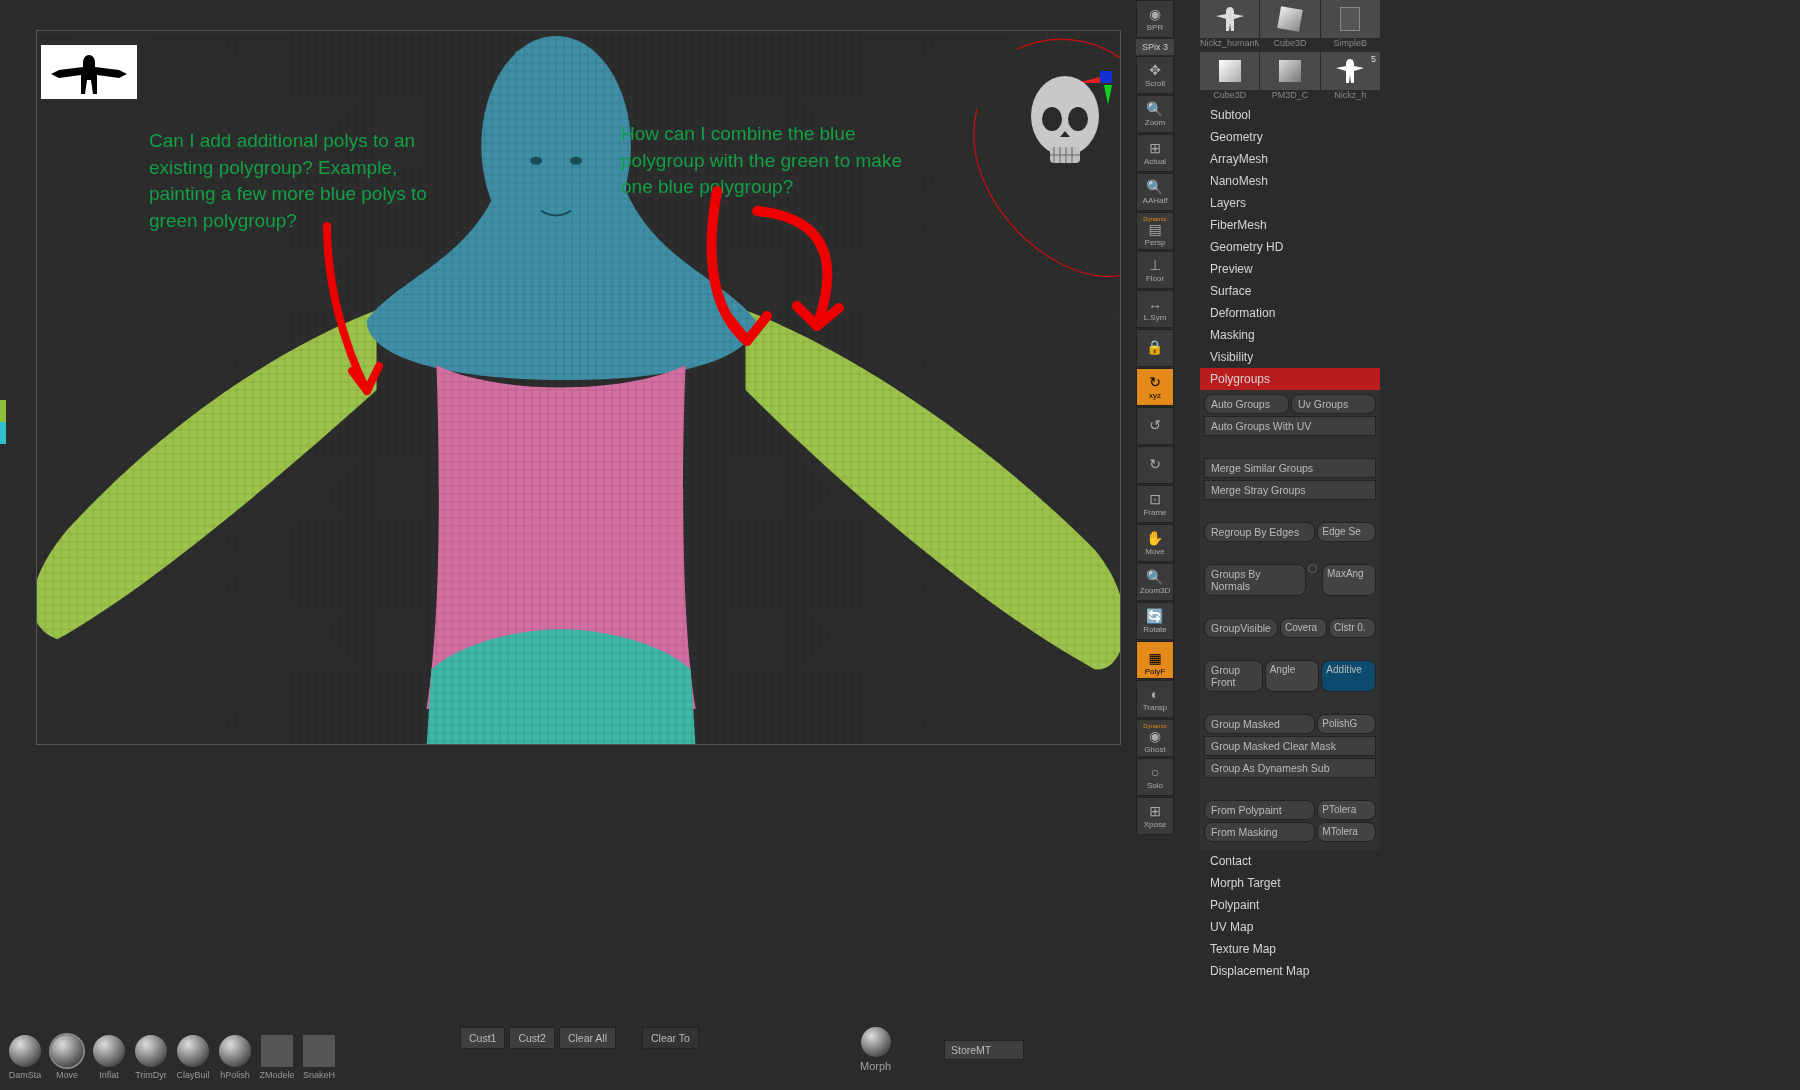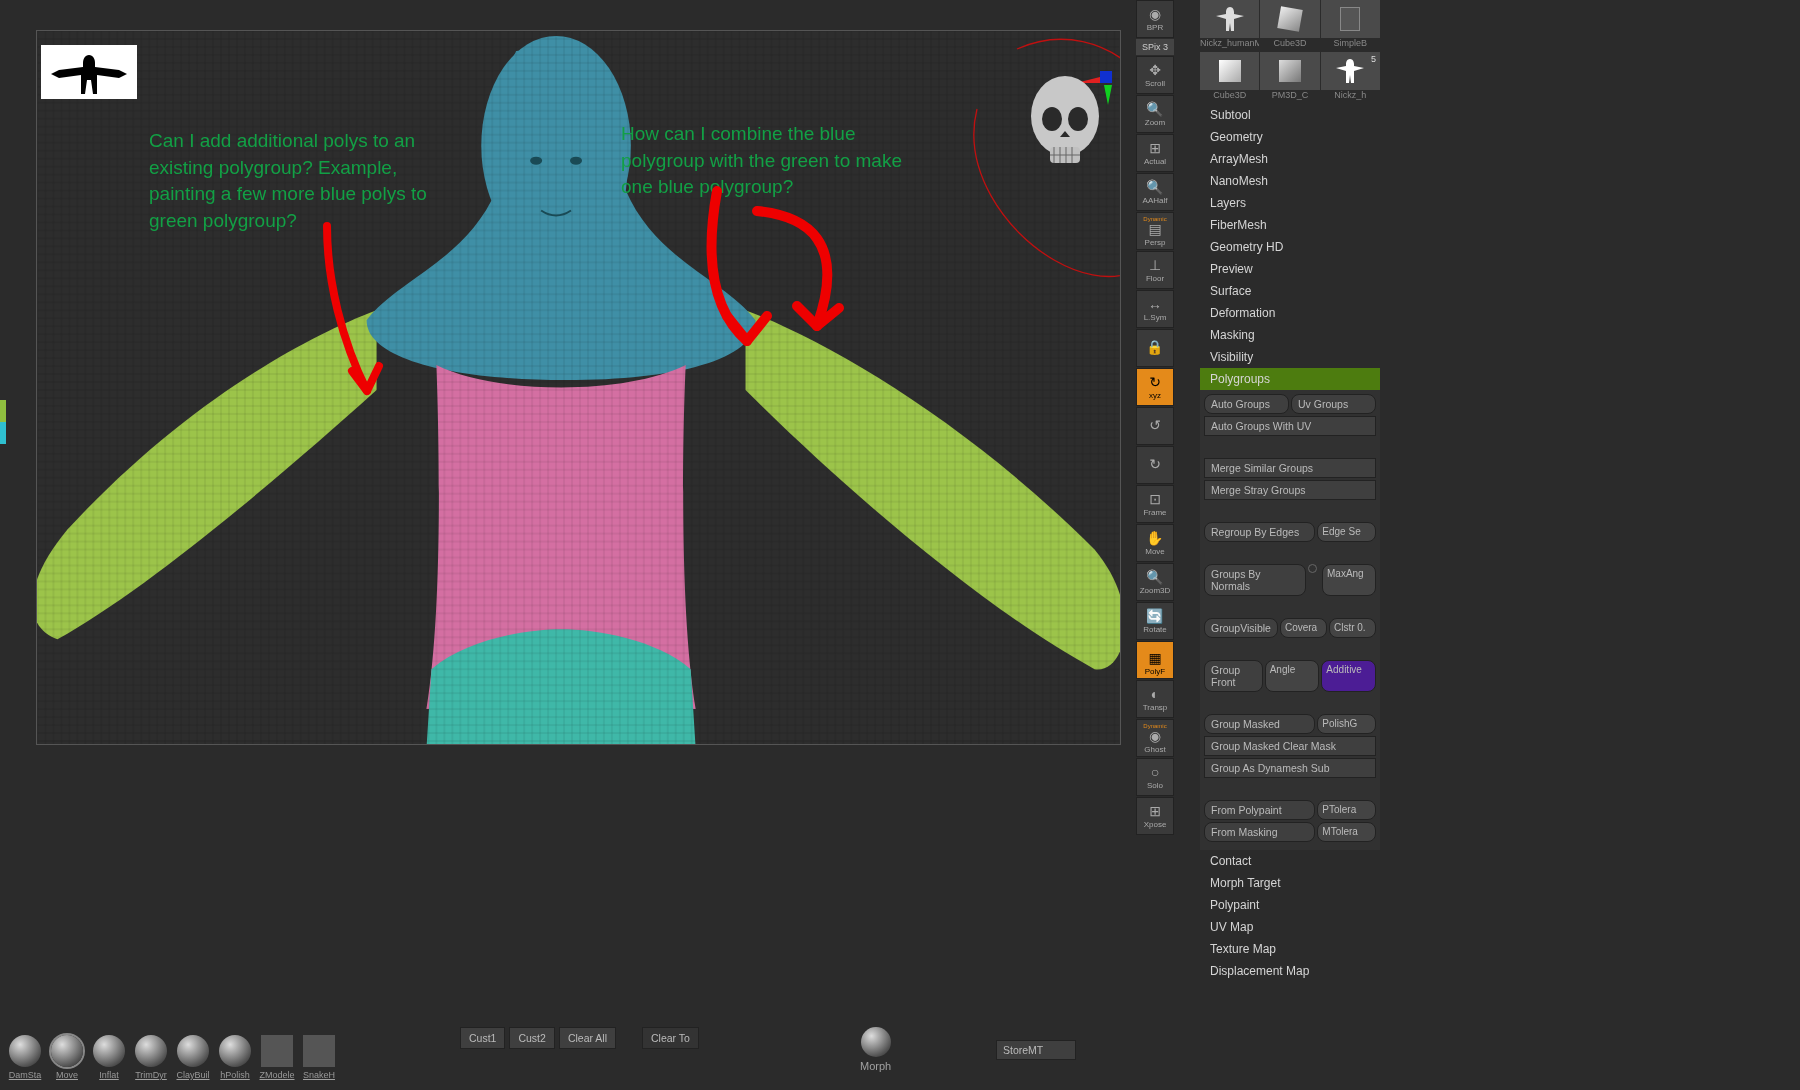--- a/index.html
+++ b/index.html
@@ -34,37 +34,37 @@
 .thumbs-row { display:flex; gap:1px; height:38px; }
 .thumbs-row .th { flex:1; background:#4a4a4a; display:flex; align-items:center; justify-content:center; font-size:9px; position:relative; }
 .thumb-label-row { display:flex; gap:1px; font-size:9px; height:14px; }
 .thumb-label-row span { flex:1; overflow:hidden; white-space:nowrap; text-align:center; color:#888; }
 .section-header { padding:4px 10px; color:#d5d5d5; font-size:12px; cursor:pointer; }
 .section-open { background:#313131; padding:2px 4px 6px 4px; }
 .btn { background:#3f3f3f; border:1px solid #222; color:#bbb; font-size:10.5px; padding:3px 6px; cursor:pointer; display:inline-block; }
 .btn-row { display:flex; gap:2px; margin:2px 0; }
 .btn-row .btn { flex:1; text-align:left;border-radius:8px; }
 .btn-full { display:block; width:100%; text-align:left; margin:2px 0; }
-.btn.small { background:#4c1d95; font-size:10px; padding:3px 4px; }
+.btn.small { background:#0c4a6e; font-size:10px; padding:3px 4px; }
 .btn.slider { background:#444; position:relative; overflow:hidden; }
 .radio-dot { width:9px; height:9px; border-radius:50%; border:1px solid #666; display:inline-block; margin-right:3px; vertical-align:middle; }
 
 
-.brush-row { position:absolute; left:6px; bottom:10px; height:60px; display:flex; gap:4px; align-items:flex-end;text-decoration:underline; }
+.brush-row { position:absolute; left:6px; bottom:10px; height:60px; display:flex; gap:4px; align-items:flex-end; }
 .brush { width:38px; display:flex; flex-direction:column; align-items:center; font-size:9px; color:#999; cursor:pointer; }
 .brush .ball { width:32px; height:32px; border-radius:50%; background:radial-gradient(circle at 35% 30%, #ddd, #555 70%, #222); margin-bottom:3px; }
 .brush.sel .ball { box-shadow:0 0 0 2px #888; }
 .brush .thumb-sq { width:32px; height:32px; background:#555; margin-bottom:3px; }
 
 
 .bottom-ctrls { position:absolute; bottom:41px; left:460px; display:flex; gap:4px; align-items:center; }
 .bottom-ctrls .btn { padding:4px 8px; }
 .morph-wrap { position:absolute; bottom:18px; left:860px; text-align:left; }
 .morph-wrap .ball { width:30px; height:30px; border-radius:50%; background:radial-gradient(circle at 35% 30%, #ddd, #555 70%, #222); margin:0 auto 3px; }
-.store-mt { position:absolute; bottom:30px; left:996px;text-decoration:underline; }
+.store-mt { position:absolute; bottom:30px; left:944px;text-decoration:underline; }
 
 
 .leftstrip { position:absolute; left:0; top:400px; width:6px; }
 .leftstrip div { height:22px; }
 
 
 .figure { position:absolute; left:0; top:0; width:100%; height:100%; }
 
 
 .scribble { position:absolute; left:930px; top:-2px; width:220px; height:290px; pointer-events:none; }
@@ -284,21 +284,21 @@
       <div class="section-header">Layers</div>
       <div class="section-header">FiberMesh</div>
       <div class="section-header">Geometry HD</div>
       <div class="section-header">Preview</div>
       <div class="section-header">Surface</div>
       <div class="section-header">Deformation</div>
       <div class="section-header">Masking</div>
       <div class="section-header">Visibility</div>
     </div>
 
-  <div class="section-header" style="background:#4d7c0f">Polygroups</div>
+  <div class="section-header" style="background:#b91c1c">Polygroups</div>
   <div class="section-open">
     <div class="btn-row">
       <div class="btn">Auto Groups</div>
       <div class="btn">Uv Groups</div>
     </div>
     <div class="btn btn-full">Auto Groups With UV</div>
     <div style="height:18px"></div>
     <div class="btn btn-full">Merge Similar Groups</div>
     <div class="btn btn-full">Merge Stray Groups</div>
     <div style="height:18px"></div>

